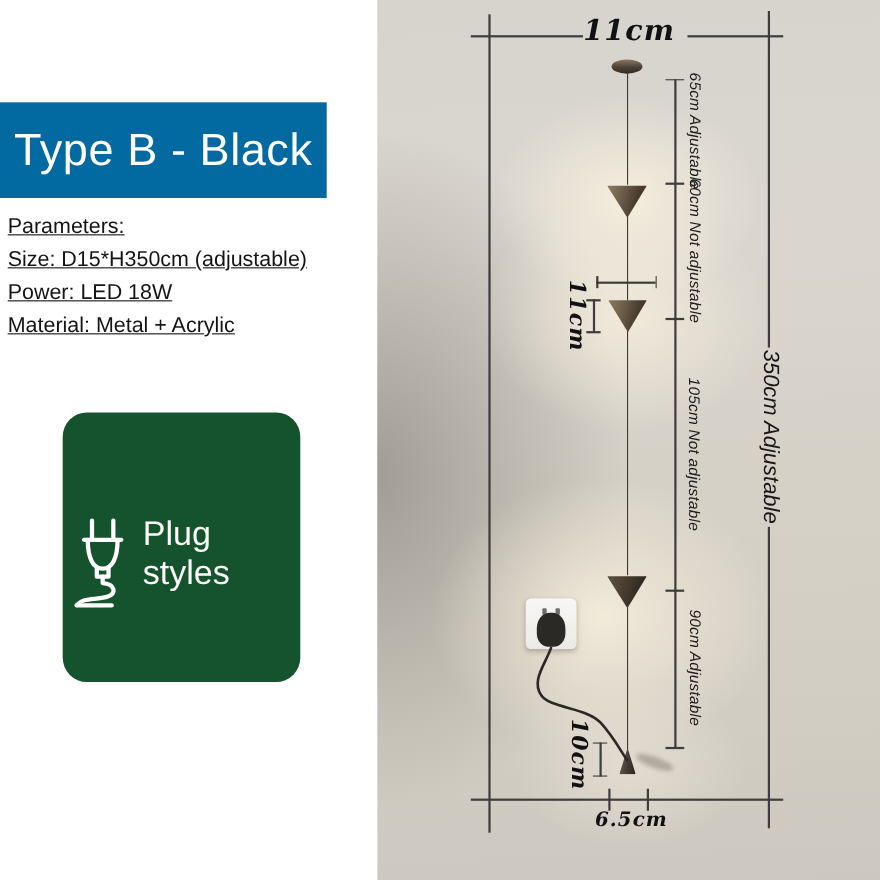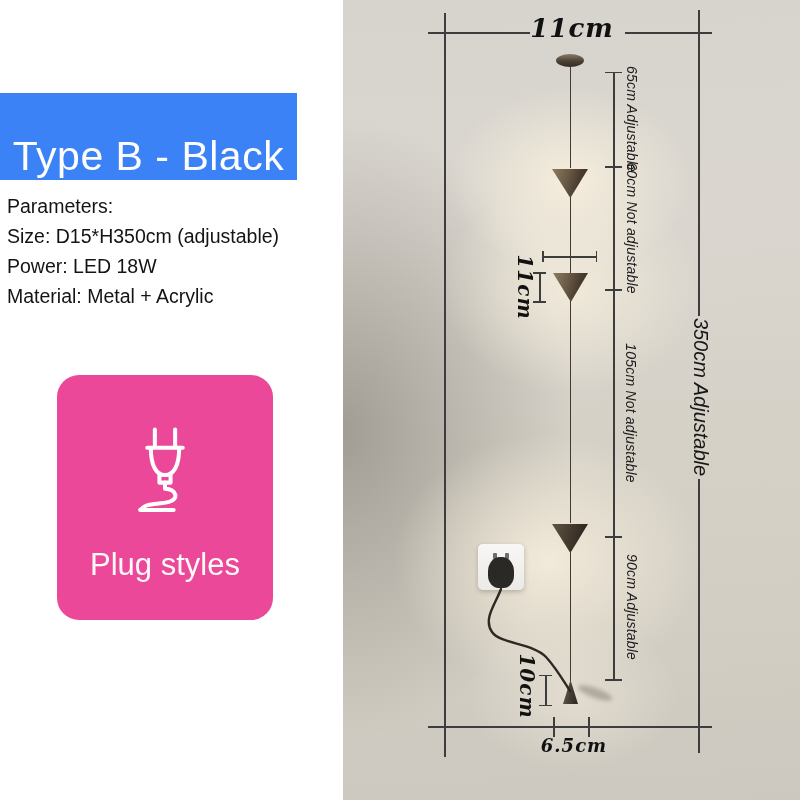--- a/index.html
+++ b/index.html
@@ -1,27 +1,27 @@
 <!DOCTYPE html>
 <html><head>
 <meta charset="utf-8">
 <style>
   html,body{margin:0;padding:0;background:#fff;}
   .stage{position:relative;width:800px;height:800px;overflow:hidden;
          font-family:"Liberation Sans",sans-serif;background:#fff;}
 
   
   .left-panel{position:absolute;left:0;top:0;width:343px;height:800px;background:#ffffff;}
-  .banner{position:absolute;left:0;top:93px;width:297px;height:87px;background:#3b82f6;
-          display:flex;align-items:flex-end;justify-content:center;}
+  .banner{position:absolute;left:0;top:93px;width:297px;height:87px;background:#0369a1;
+          display:flex;align-items:center;justify-content:center;}
   .banner span{color:#fdfdfb;font-size:41px;font-weight:400;letter-spacing:.5px;}
   .params{position:absolute;left:7px;top:191px;color:#141414;font-size:19.5px;line-height:30px;}
-  .params div{white-space:nowrap;}
-  .plug-box{position:absolute;left:57px;top:375px;width:216px;height:245px;background:#ec4899;
-            border-radius:22px;display:flex;flex-direction:column;align-items:center;}
+  .params div{white-space:nowrap;text-decoration:underline;}
+  .plug-box{position:absolute;left:57px;top:375px;width:216px;height:245px;background:#14532d;
+            border-radius:22px;display:flex;flex-direction:row;align-items:center;}
   .plug-svg{margin-top:34px;width:76px;height:128px;}
   .plug-label{margin-top:10px;color:#fbfaf8;font-size:31px;}
 
   
   .photo{position:absolute;left:343px;top:0;width:457px;height:800px;overflow:hidden;
     background:
       radial-gradient(170px 130px at 227px 180px, rgba(248,240,222,.92), rgba(248,240,222,0) 72%),
       radial-gradient(180px 145px at 227px 288px, rgba(248,240,222,.78), rgba(248,240,222,0) 72%),
       radial-gradient(215px 175px at 205px 560px, rgba(247,239,221,.85), rgba(247,239,221,0) 72%),
       radial-gradient(150px 110px at 230px 695px, rgba(242,235,220,.55), rgba(242,235,220,0) 70%),

